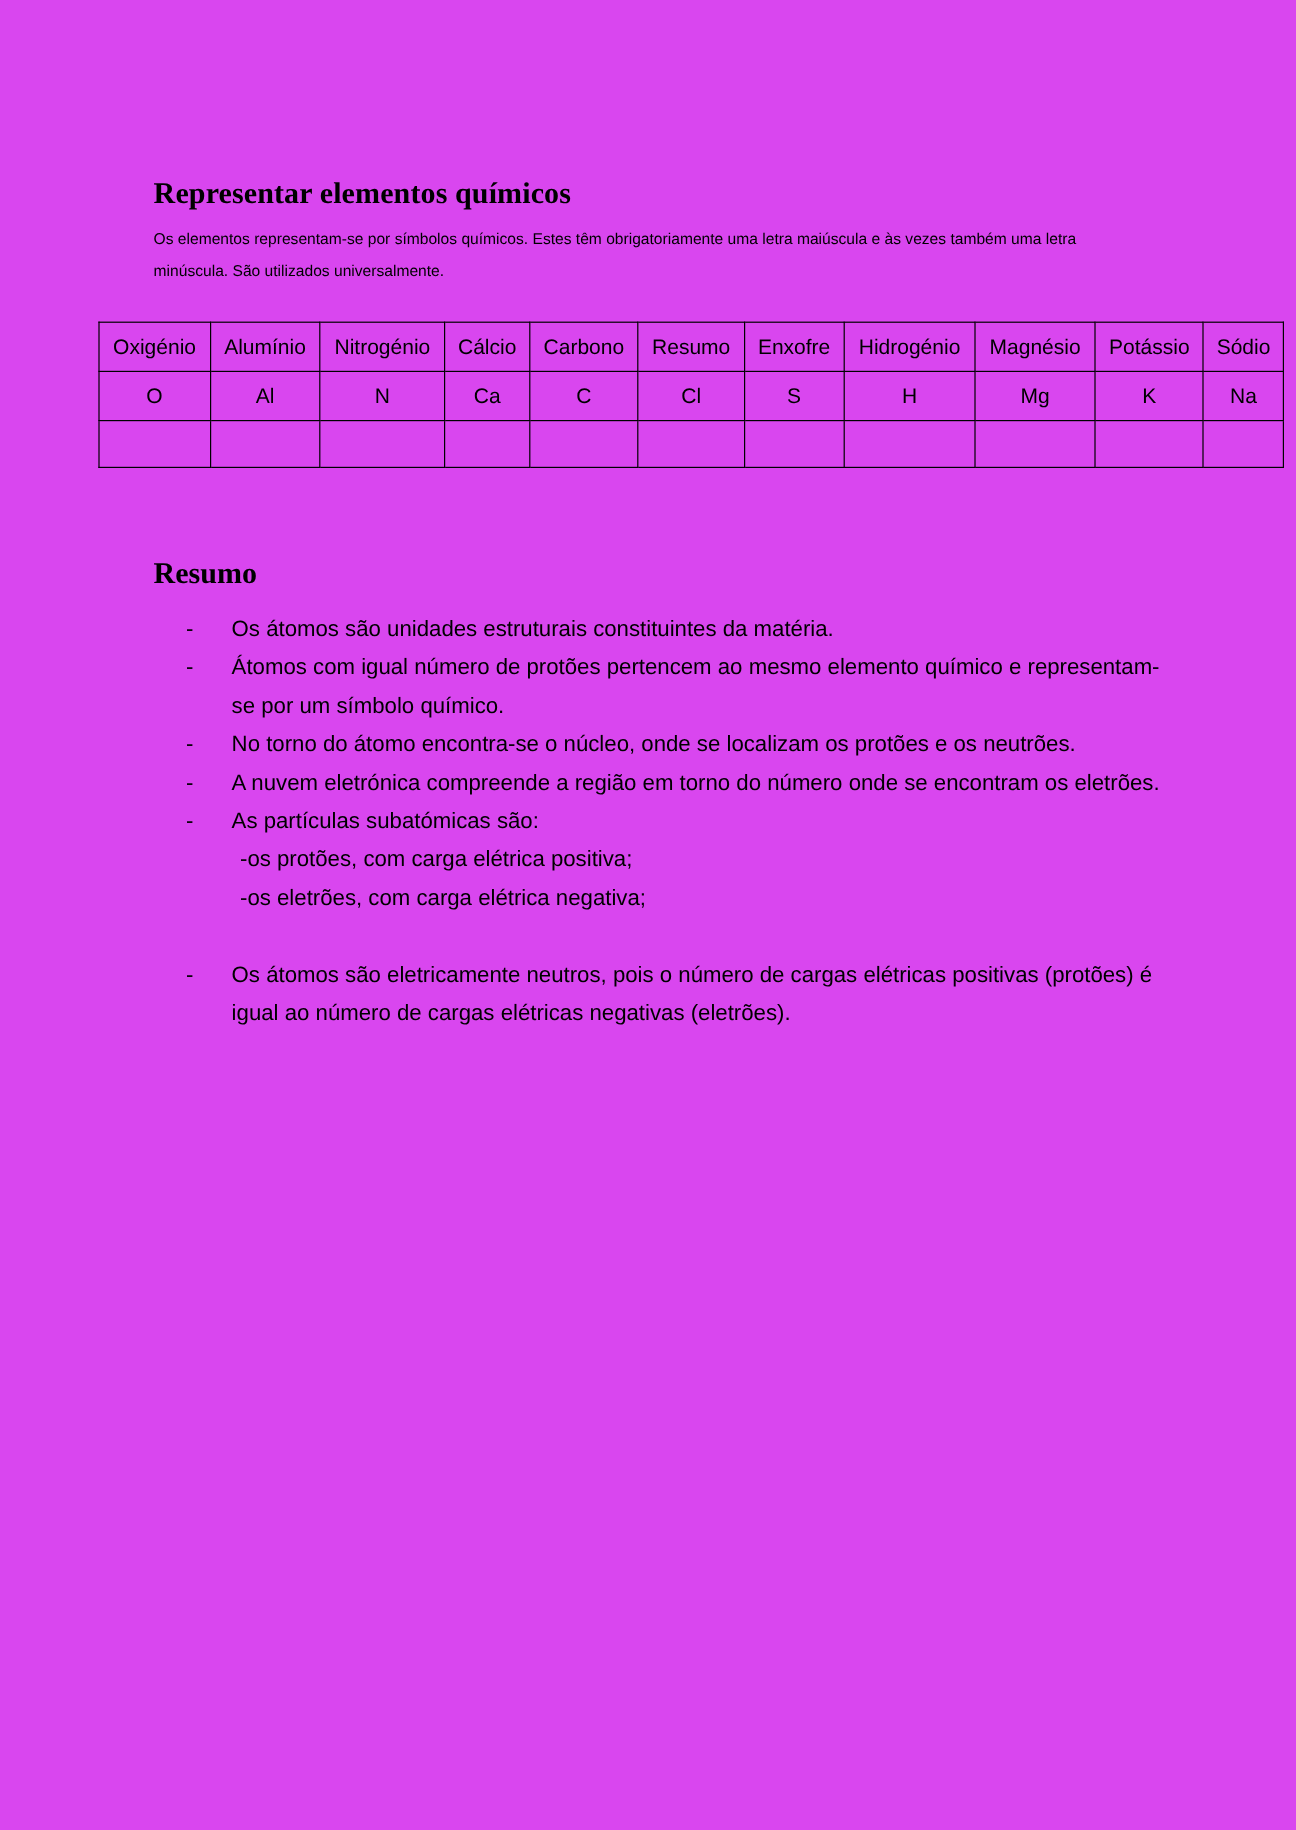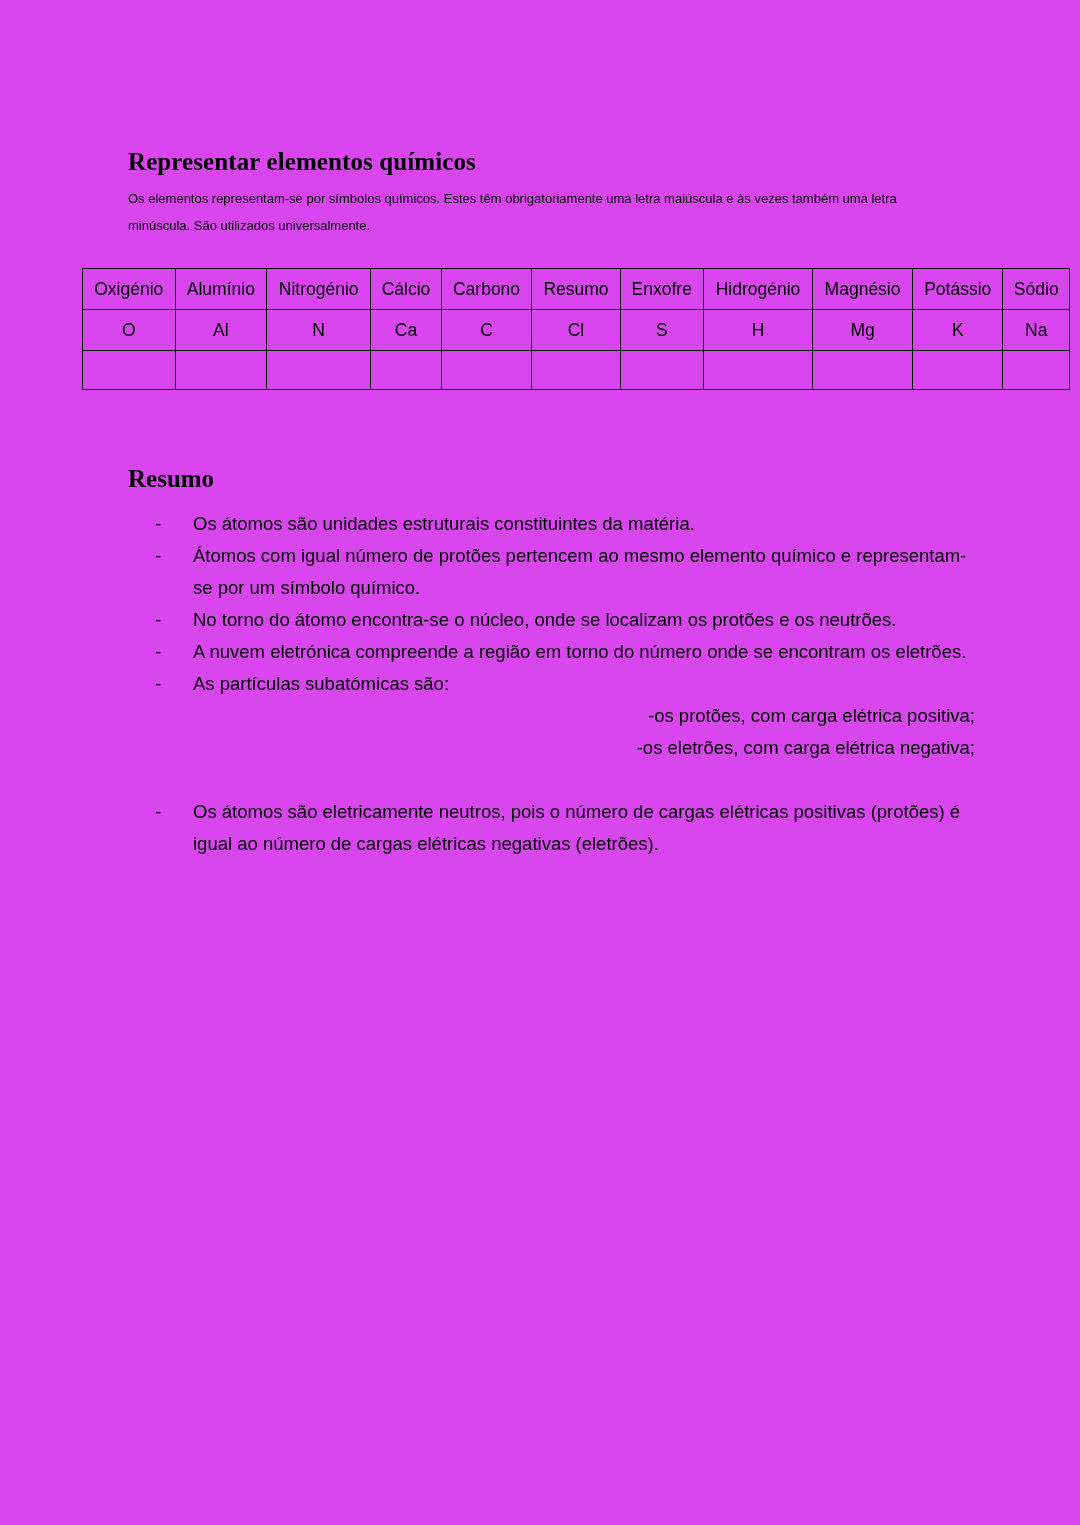--- a/index.html
+++ b/index.html
@@ -94,21 +94,20 @@
     flex: 0 0 38px;
     text-align: left;
   }
   .bullet-text {
     flex: 1 1 auto;
   }
   .sub-line {
     margin-left: 45px;
     font-size: 18.5px;
     line-height: 32px;
-    text-align: right;
   }
   .spacer-line {
     height: 32px;
   }
 </style>
 </head>
 <body>
 
 <div class="page">
 

